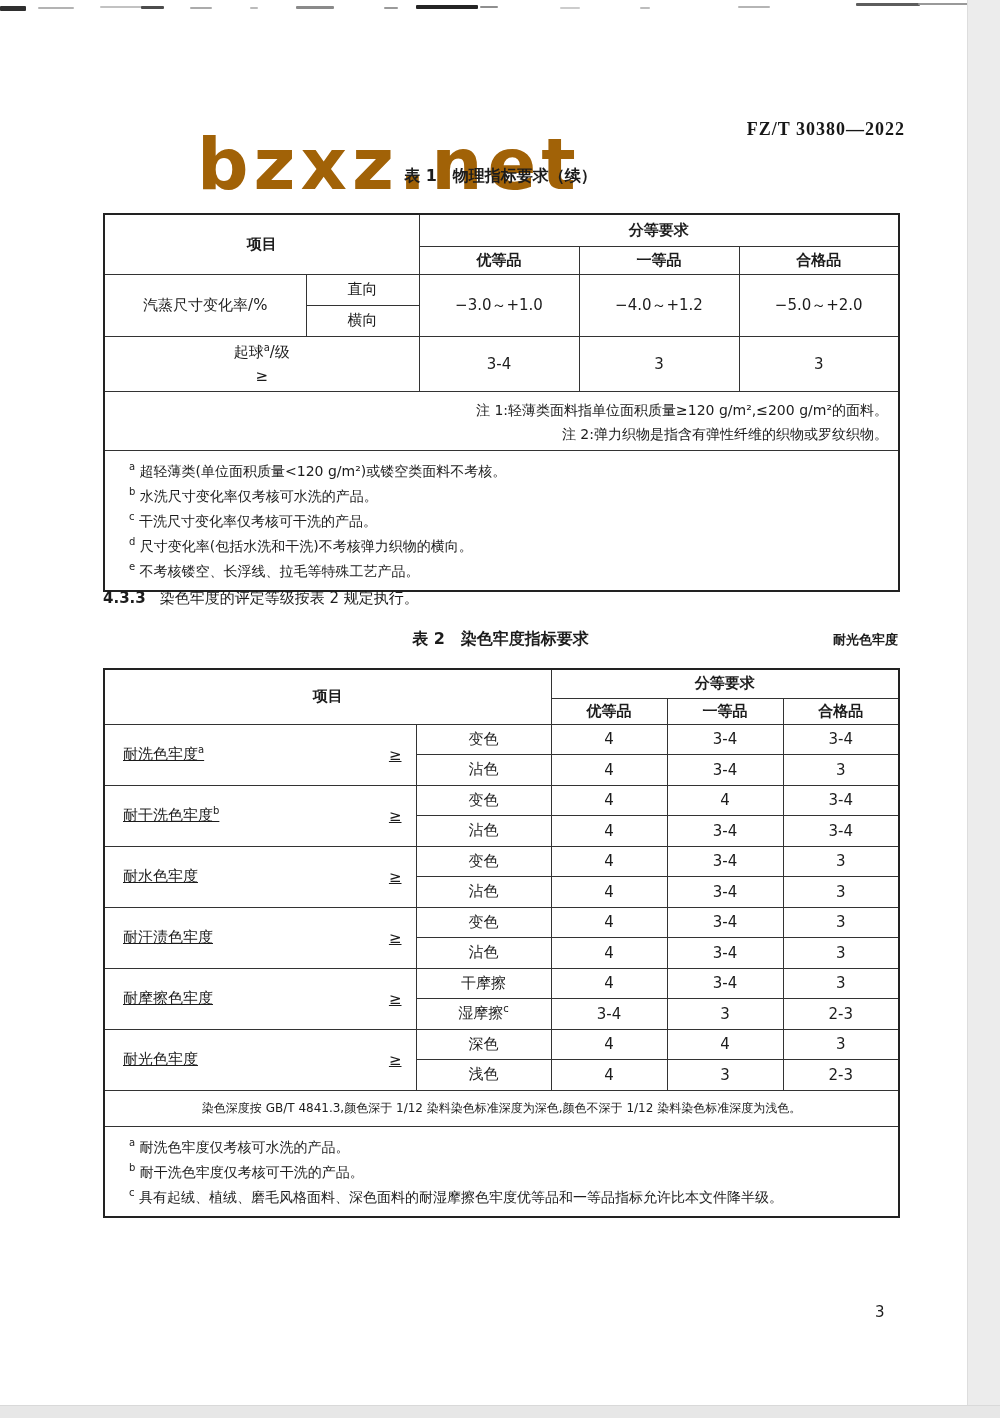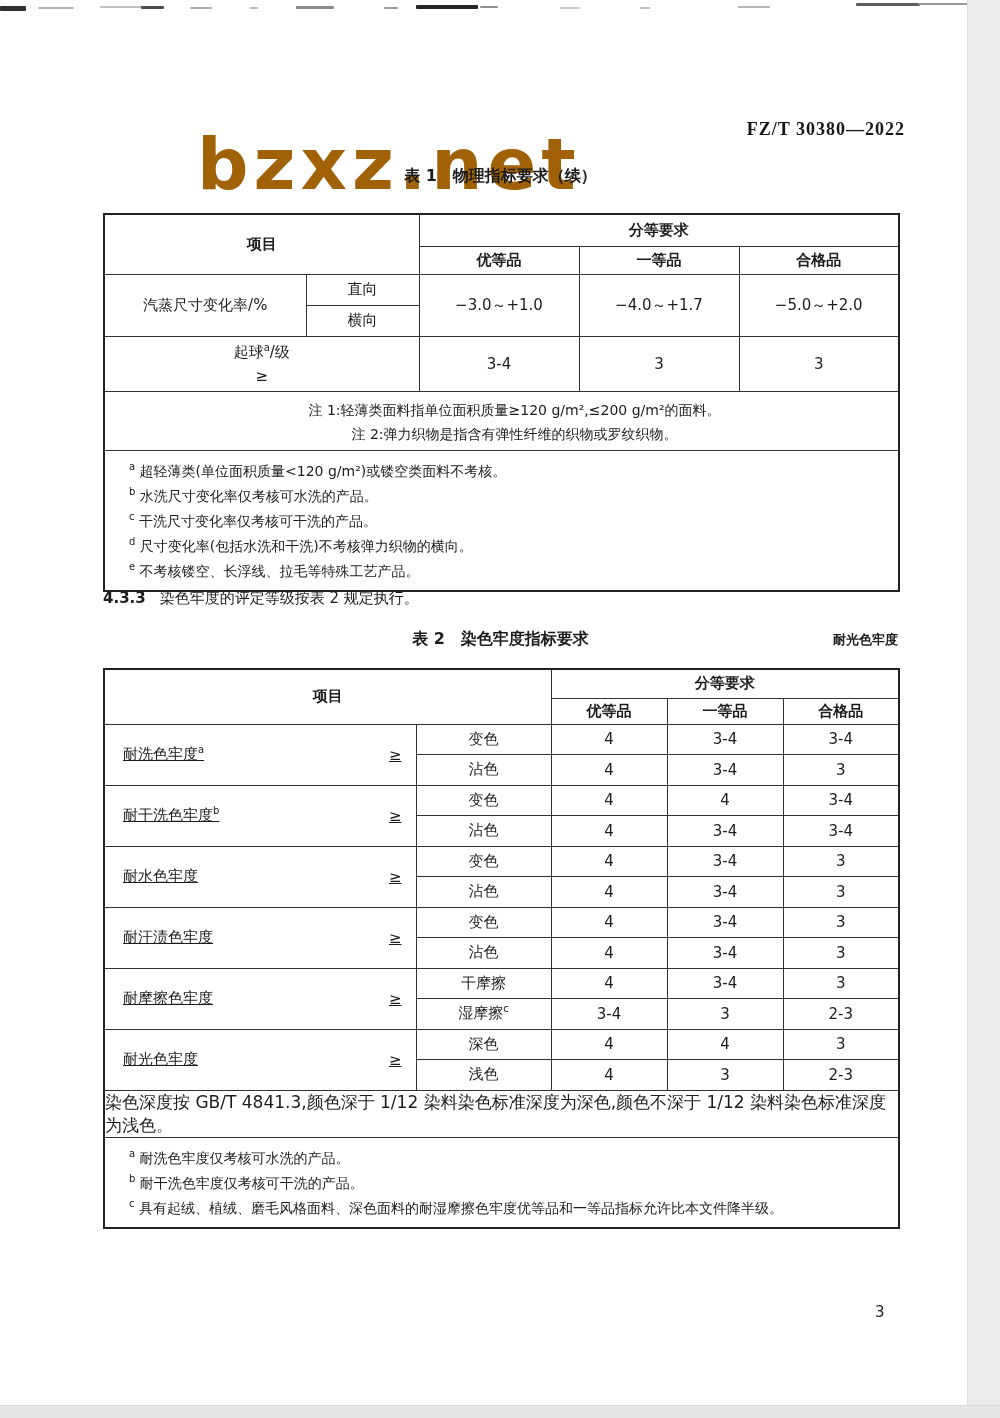--- a/index.html
+++ b/index.html
@@ -33,34 +33,34 @@
   .caption2{position:absolute;left:103px;top:629px;width:795px;}
   .t2-title{display:block;text-align:center;font-weight:bold;font-size:16px;}
   .unit-note{position:absolute;right:0;top:2px;font-size:13px;font-weight:bold;}
 
   table{border-collapse:collapse;table-layout:fixed;position:absolute;background:#fff;border-radius:21px;}
   table{border:2px solid #222;}
   td{border:1px solid #333;font-size:15px;text-align:center;vertical-align:middle;padding:0;overflow:hidden;}
 
   .t1{left:103px;top:213px;width:795px;}
   .t2{left:103px;top:668px;width:795px;}
-  .notes-cell{text-align:center;padding:6px 10px 4px 36px;font-size:14px;line-height:24px;}
+  .notes-cell{text-align:right;padding:6px 10px 4px 36px;font-size:14px;line-height:24px;}
   .fn-cell{text-align:left;padding:8px 10px 6px 24px;font-size:14px;}
   .fn-cell .fn{line-height:25px;}
   sup{font-size:10px;line-height:0;}
 
   .pill-line{line-height:24px;}
   .item-cell{padding:0 14px 0 18px;}
   .item-flex{display:flex;justify-content:space-between;align-items:center;text-decoration:underline;}
   .gte{font-size:15px;}
 
   .section-line{position:absolute;left:103px;top:589px;font-size:15px;}
   .section-line .num{font-weight:bold;margin-right:14px;}
 
-  .t2 .note-cell{text-align:left;font-size:17px;}
+  .t2 .note-cell{text-align:center;font-size:12px;}
 
   .page-number{position:absolute;left:875px;top:1303px;font-size:15px;}
 </style>
 </head>
 <body>
 
 <div class="page">
 
   <div class="artifact" style="left:0;top:6px;width:26px;height:5px;background:#2f2f2f;"></div>
   <div class="artifact" style="left:38px;top:7px;width:36px;height:2px;background:#b3b3b3;"></div>
@@ -102,21 +102,21 @@
     </tr>
     <tr style="height:28px">
       <td style="font-weight:bold;">优等品</td>
       <td style="font-weight:bold;">一等品</td>
       <td style="font-weight:bold;">合格品</td>
     </tr>
     <tr style="height:31px">
       <td rowspan="2">汽蒸尺寸变化率/%</td>
       <td>直向</td>
       <td rowspan="2">−3.0～+1.0</td>
-      <td rowspan="2">−4.0～+1.7</td>
+      <td rowspan="2">−4.0～+1.2</td>
       <td rowspan="2">−5.0～+2.0</td>
     </tr>
     <tr style="height:31px">
       <td>横向</td>
     </tr>
     <tr style="height:55px">
       <td colspan="2">
         <div class="pill-line"><span>起球</span><sup>a</sup><span>/级</span></div>
         <div class="pill-line gte">≥</div>
       </td>

